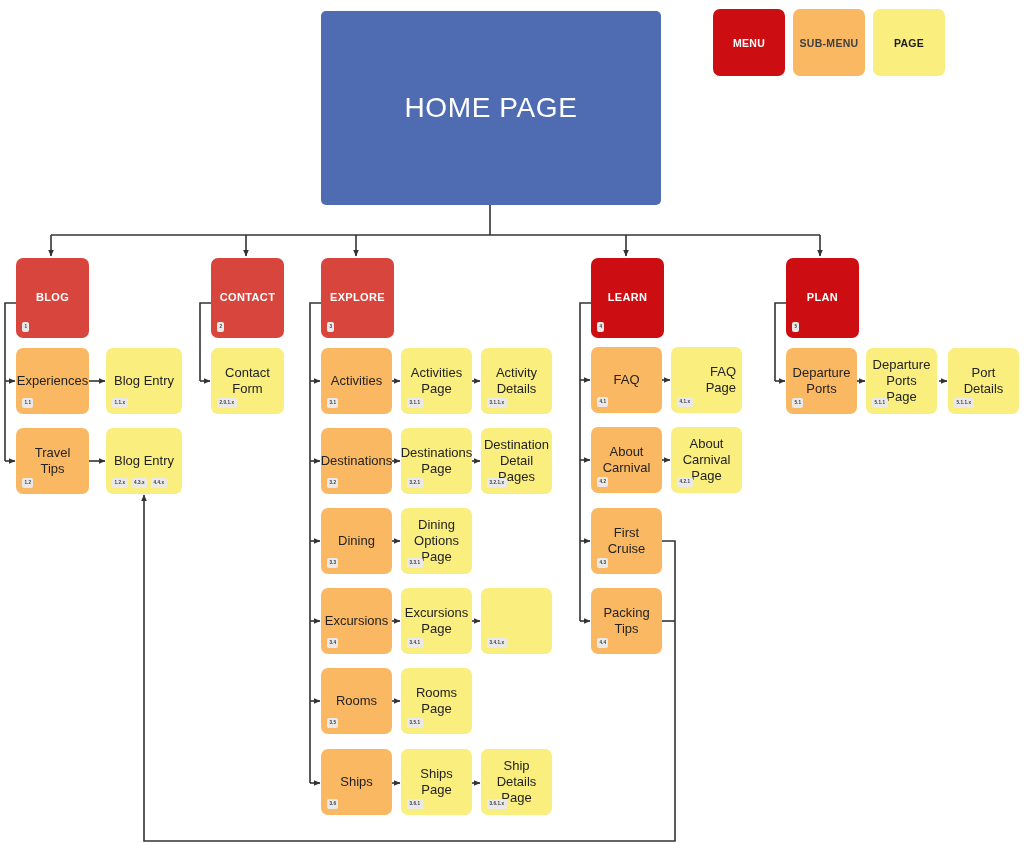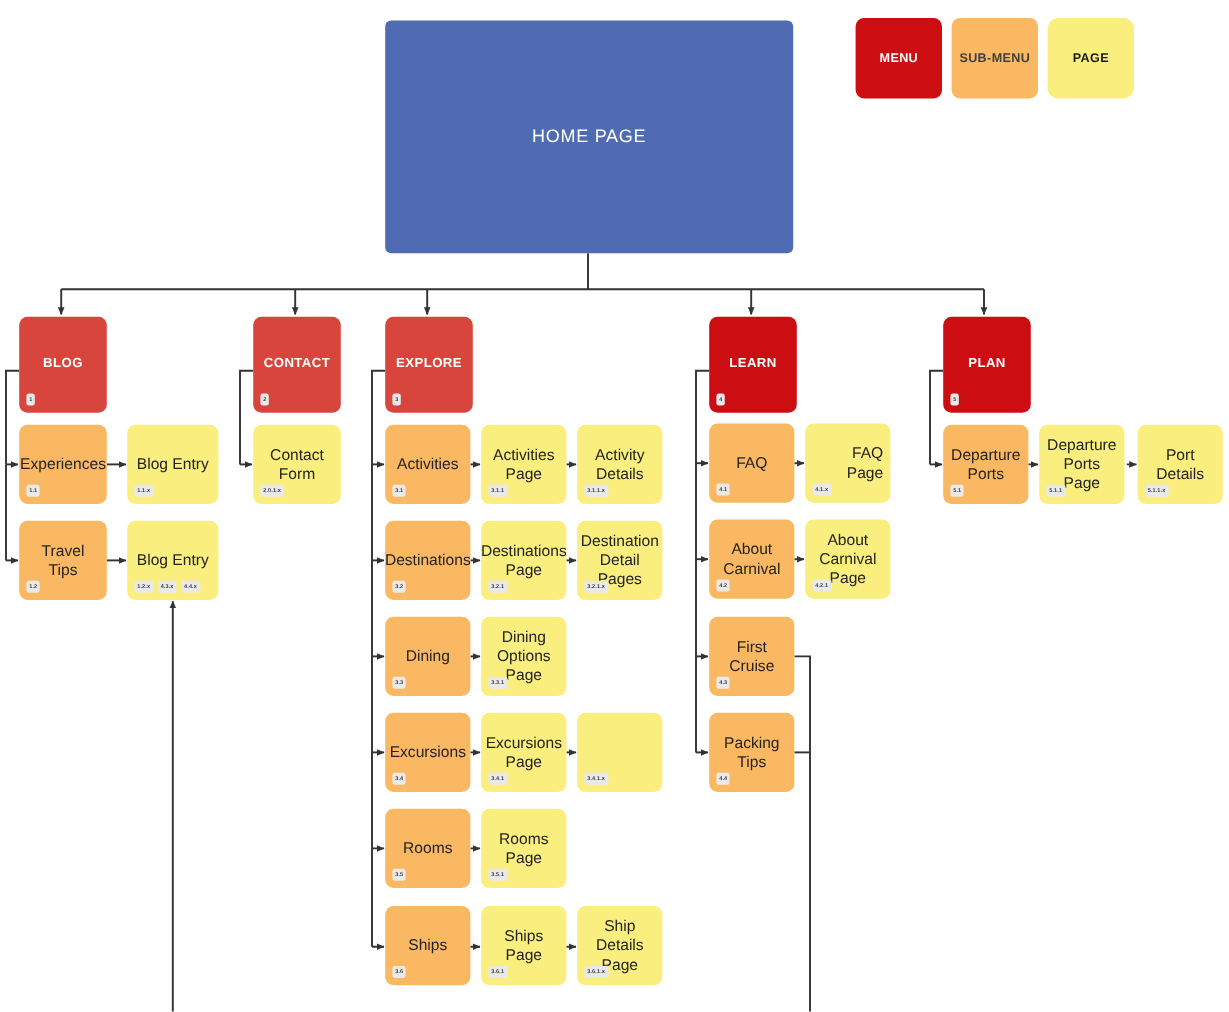--- a/index.html
+++ b/index.html
@@ -1,26 +1,26 @@
 <!DOCTYPE html>
 <html><head>
 <meta charset="utf-8">
 <style>
   html,body{margin:0;padding:0;background:#fff;}
   body{width:1024px;height:843px;position:relative;overflow:hidden;
        font-family:"Liberation Sans",sans-serif;-webkit-font-smoothing:antialiased;}
-  #canvas{position:absolute;left:0;top:9px;width:1024px;height:828px;}
+  #canvas{position:absolute;left:0;top:3px;width:1024px;height:828px;}
   #lines{position:absolute;left:0;top:0;width:1024px;height:843px;pointer-events:none;}
 
   .node{position:absolute;box-sizing:border-box;border-radius:7px;
         display:flex;align-items:center;justify-content:center;text-align:center;}
   .node .lbl{display:block;line-height:1.22;padding:0 6px;}
 
   .home{background:#4f6cb2;color:#ffffff;border-radius:5px;}
-  .home .lbl{font-size:15px;font-weight:400;letter-spacing:.6px;}
+  .home .lbl{font-size:28px;font-weight:400;letter-spacing:.6px;}
 
   .menu{color:#ffffff;}
   .menu .lbl{font-size:11px;font-weight:700;letter-spacing:.35px;}
   .menu-light{background:#d8453c;}
   .menu-dark{background:#cc0d12;}
 
   .submenu{background:#fbb862;color:#232323;}
   .submenu .lbl{font-size:13px;font-weight:400;}
 
   .page{background:#f9ee7e;color:#232323;}
@@ -113,21 +113,21 @@
       <path d="M662,618 L675,618"></path>
     </g>
   </svg>
 
   <div class="legend-box legend-menu" style="left:713px;top:6px;">
     <span class="lbl">MENU</span>
   </div>
   <div class="legend-box legend-sub" style="left:793px;top:6px;">
     <span class="lbl">SUB-MENU</span>
   </div>
-  <div class="legend-box legend-page" style="left:873px;top:6px;border-radius:9px;">
+  <div class="legend-box legend-page" style="left:873px;top:6px;">
     <span class="lbl">PAGE</span>
   </div>
 
   <div class="node home" style="left:321px;top:8px;width:340px;height:194px;">
     <span class="lbl">HOME PAGE</span>
   </div>
 
   <div class="node menu menu-light" style="left:16px;top:255px;width:73px;height:80px;">
     <span class="lbl">BLOG</span>
     <span class="badge-wrap">

